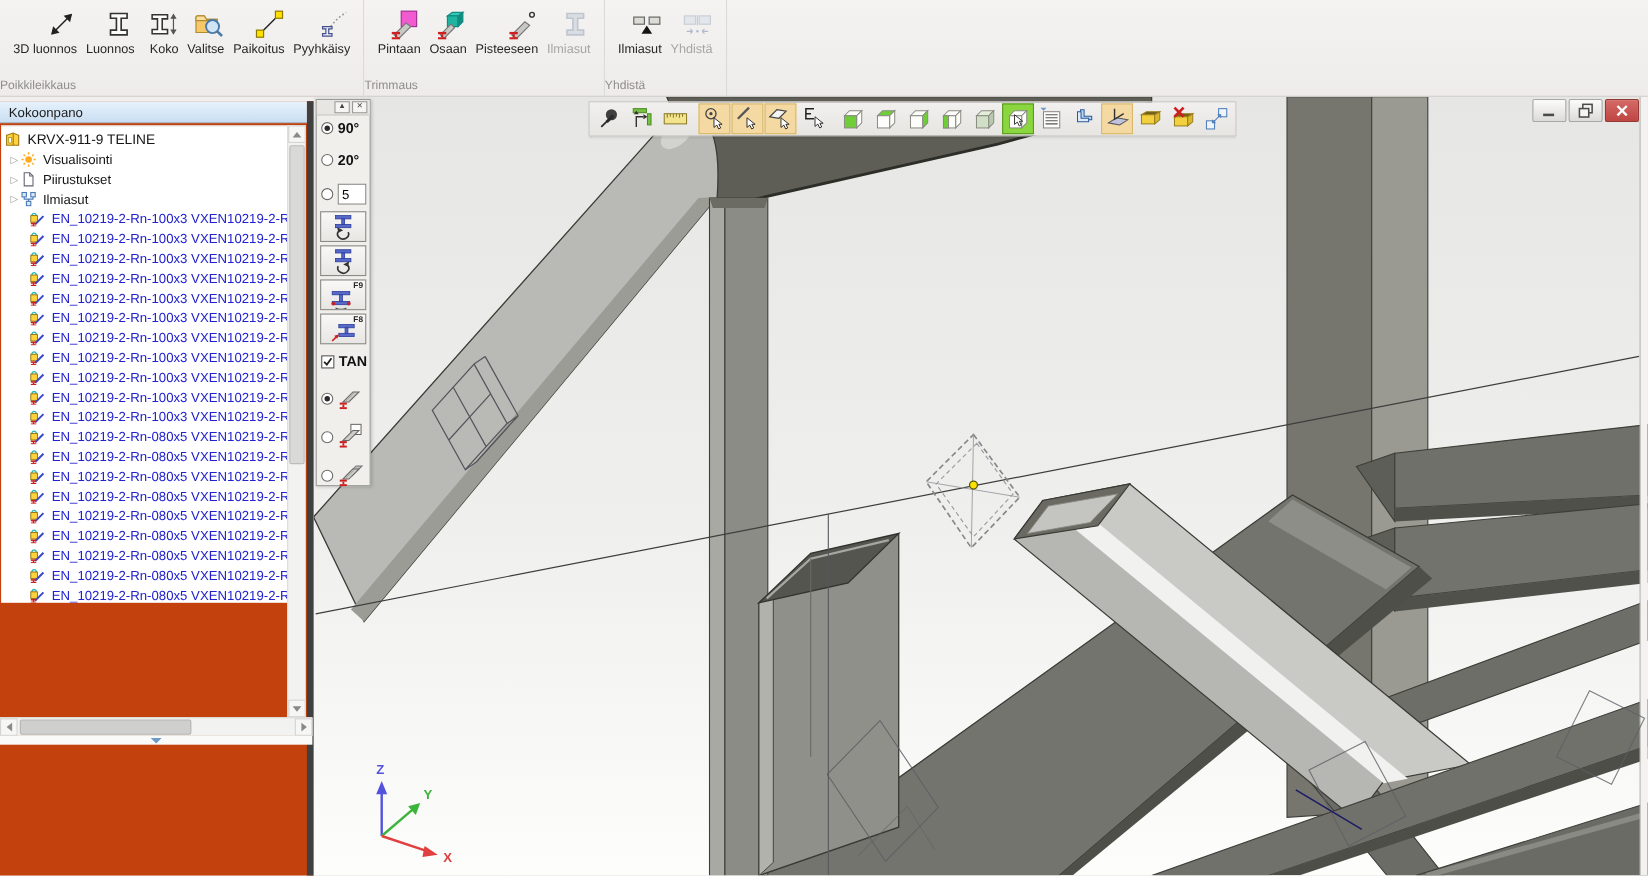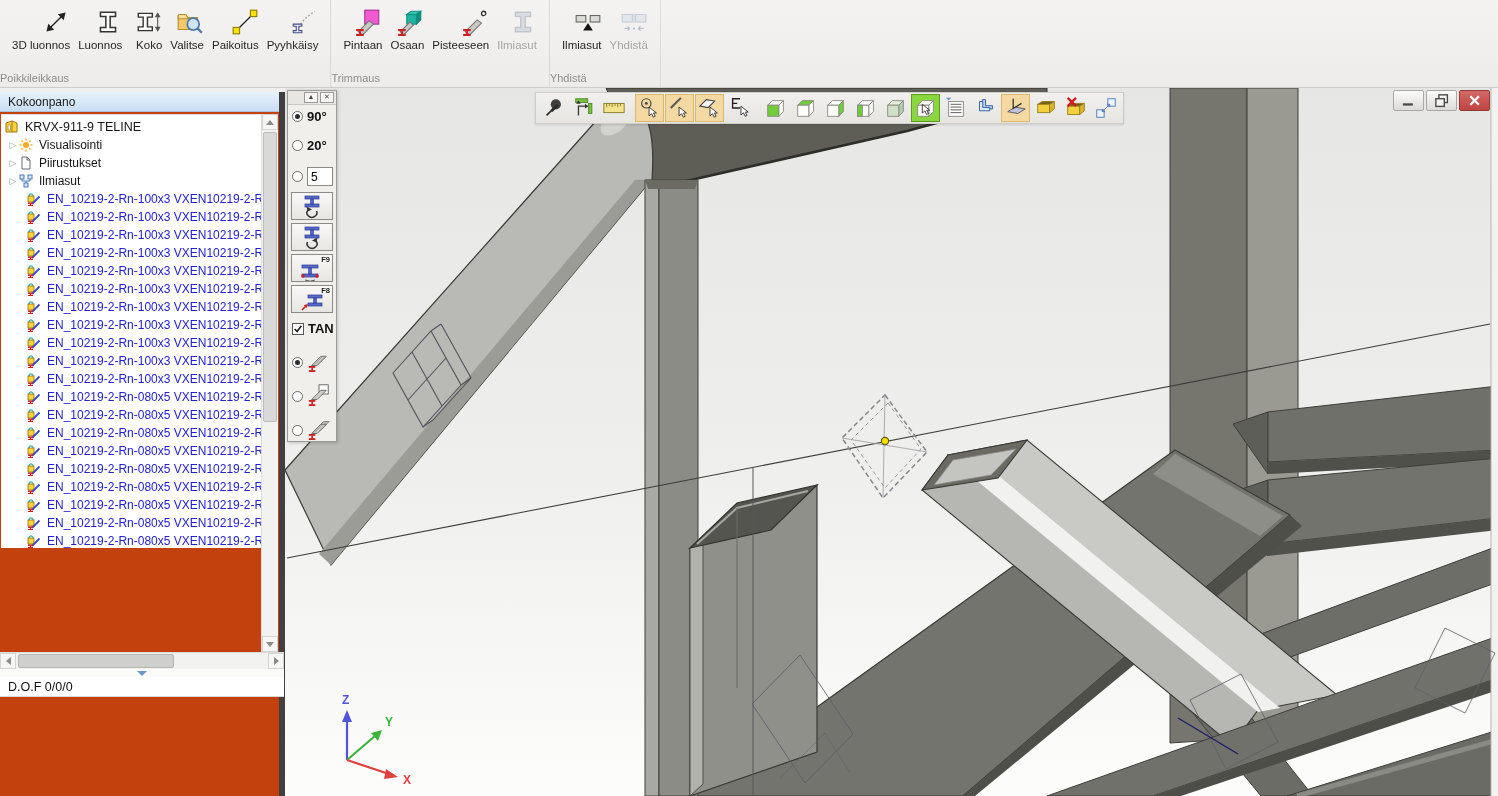--- a/index.html
+++ b/index.html
@@ -564,21 +564,20 @@
           <span class="tri-left"></span>
         </div>
       <div class="hthumb"></div>
       <div class="sbtn" style="left:auto;right:0;top:0">
           <span class="tri-right"></span>
         </div>
     </div>
     <div class="splitter">
         <span class="tri-split"></span>
       </div>
-    <div id="dof-row">D.O.F  0/0/0</div>
   </div>
 
   <div id="viewport">
     <svg id="scene" width="1213" height="708" viewBox="0 0 1213 708">
       <defs>
         <linearGradient id="vpbg" x1="0" y1="0" x2="0" y2="1">
           <stop offset="0" stop-color="#e6e6e5"></stop>
             <stop offset="0.55" stop-color="#efefee"></stop>
             <stop offset="1" stop-color="#fdfdfc"></stop>
         </linearGradient>

